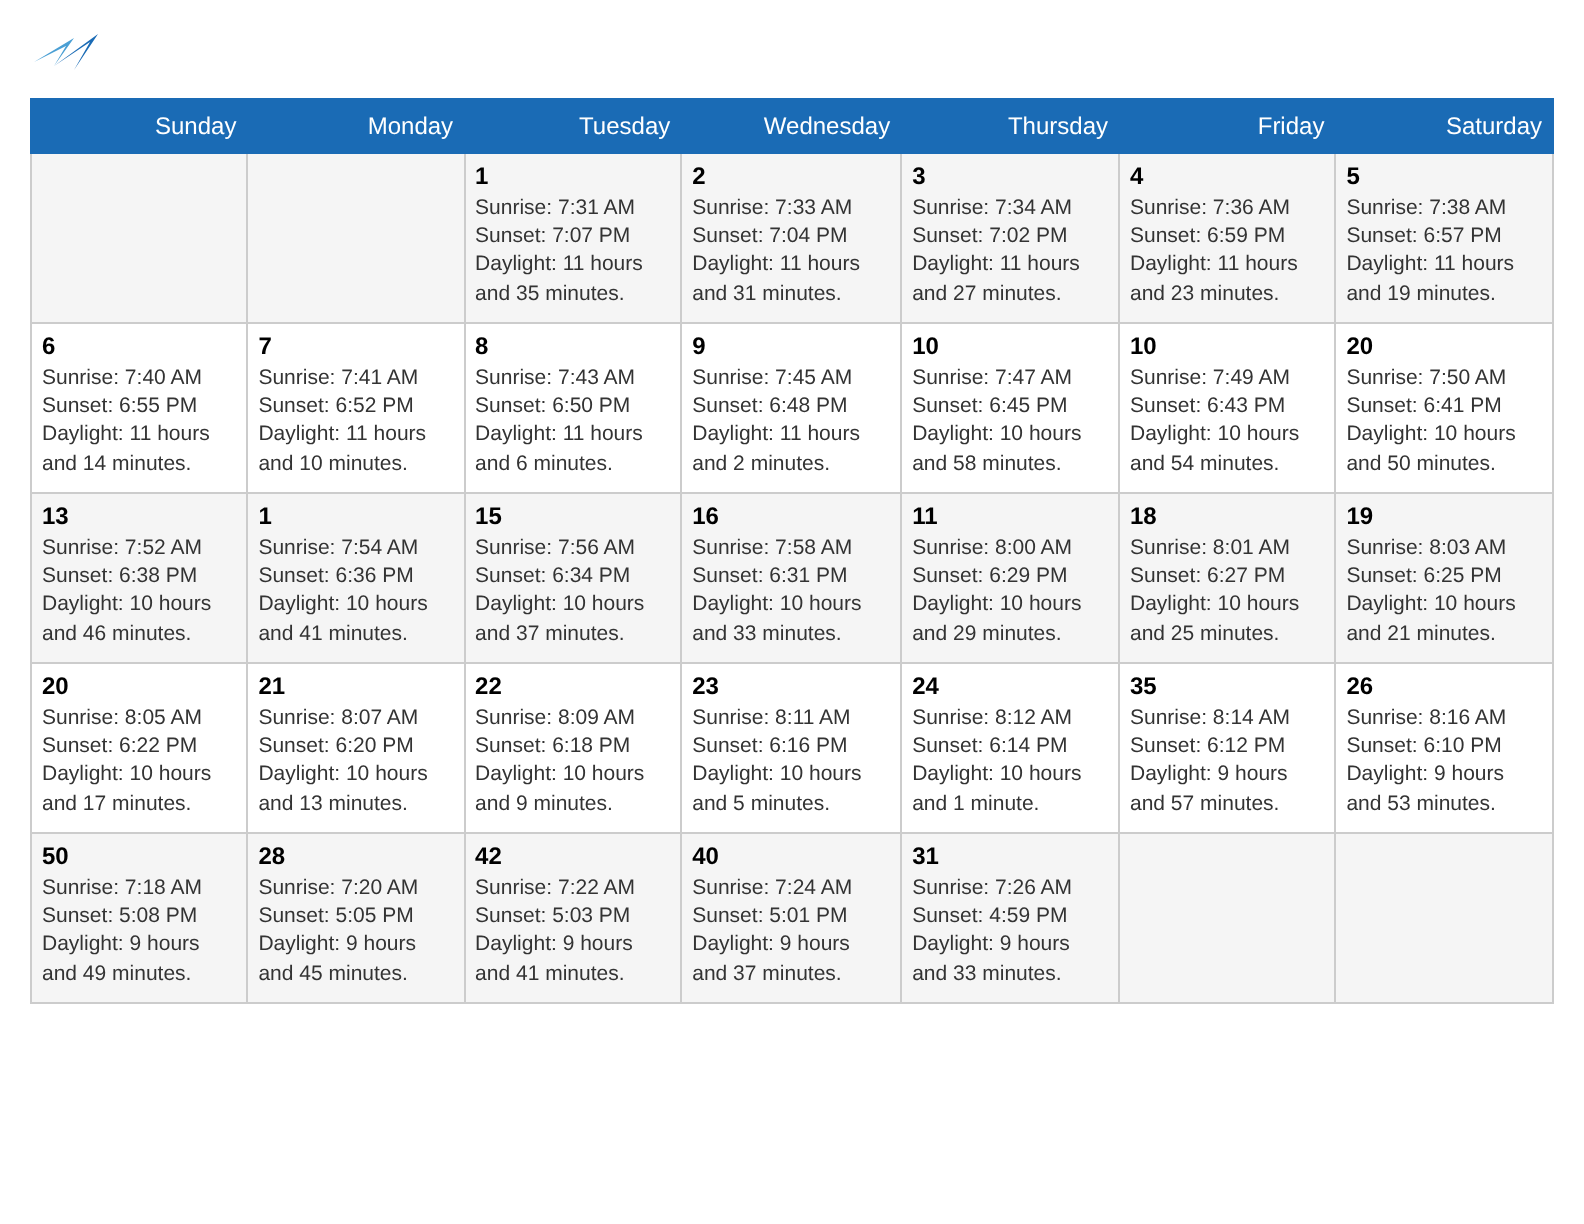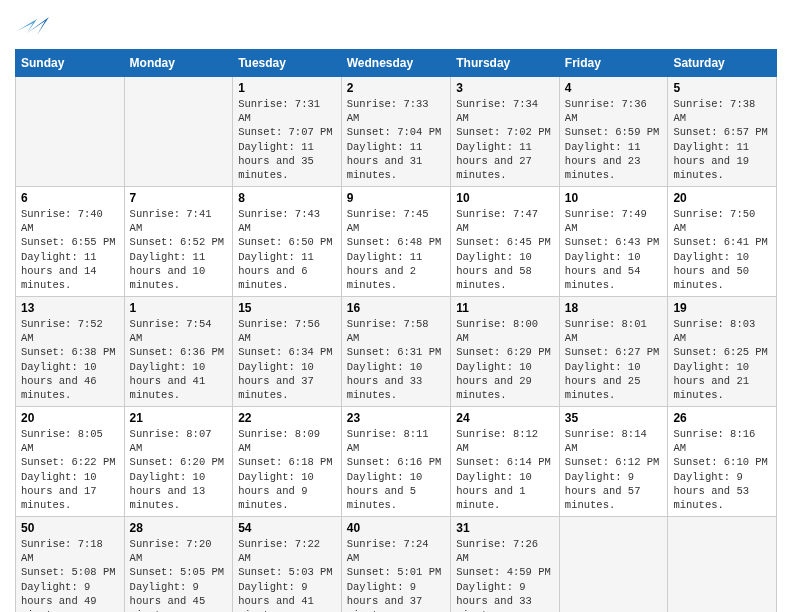--- a/index.html
+++ b/index.html
@@ -50,23 +50,23 @@
     }
     table {
       width: 100%;
       border-collapse: collapse;
       font-size: 11px;
     }
     thead tr th {
       background-color: #1a6bb5;
       color: white;
       padding: 6px 5px;
-      text-align: left;
+      text-align: right;
       font-size: 12px;
-      font-weight: bold;
+      font-weight: normal;
       border: 1px solid #1a6bb5;
     }
     tbody tr td {
       border: 1px solid #ccc;
       vertical-align: top;
       padding: 4px 5px;
       width: 113px;
       min-height: 75px;
       height: 85px;
       background: #fff;
@@ -80,21 +80,20 @@
     .day-num {
       font-weight: bold;
       font-size: 12px;
       display: block;
       margin-bottom: 2px;
     }
     .day-info {
       color: #333;
       line-height: 1.35;
       font-size: 10.5px;
-      font-family: Liberation Mono, monospace;
     }
     .empty-cell {
       background: #f5f5f5;
     }
   </style>
 </head>
 <body>
 
 <div class="header">
   <div class="logo">
@@ -245,21 +244,21 @@
       <tr>
         <td>
           <span class="day-num">50</span>
           <div class="day-info">Sunrise: 7:18 AM<br>Sunset: 5:08 PM<br>Daylight: 9 hours and 49 minutes.</div>
         </td>
         <td>
           <span class="day-num">28</span>
           <div class="day-info">Sunrise: 7:20 AM<br>Sunset: 5:05 PM<br>Daylight: 9 hours and 45 minutes.</div>
         </td>
         <td>
-          <span class="day-num">54</span>
+          <span class="day-num">42</span>
           <div class="day-info">Sunrise: 7:22 AM<br>Sunset: 5:03 PM<br>Daylight: 9 hours and 41 minutes.</div>
         </td>
         <td>
           <span class="day-num">40</span>
           <div class="day-info">Sunrise: 7:24 AM<br>Sunset: 5:01 PM<br>Daylight: 9 hours and 37 minutes.</div>
         </td>
         <td>
           <span class="day-num">31</span>
           <div class="day-info">Sunrise: 7:26 AM<br>Sunset: 4:59 PM<br>Daylight: 9 hours and 33 minutes.</div>
         </td>

